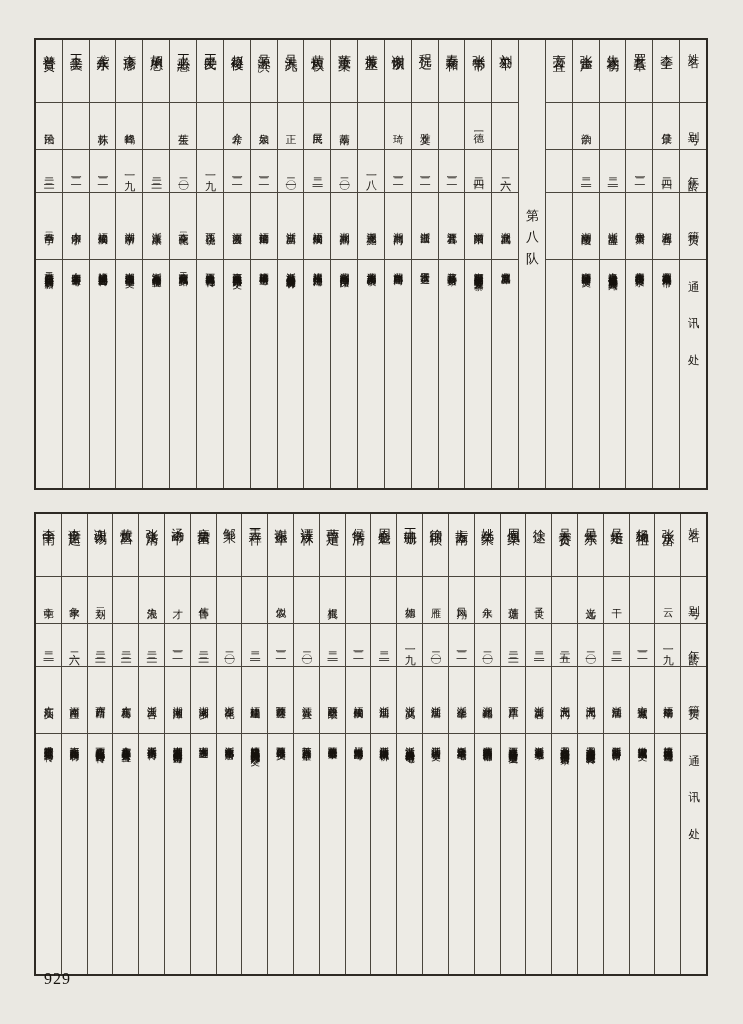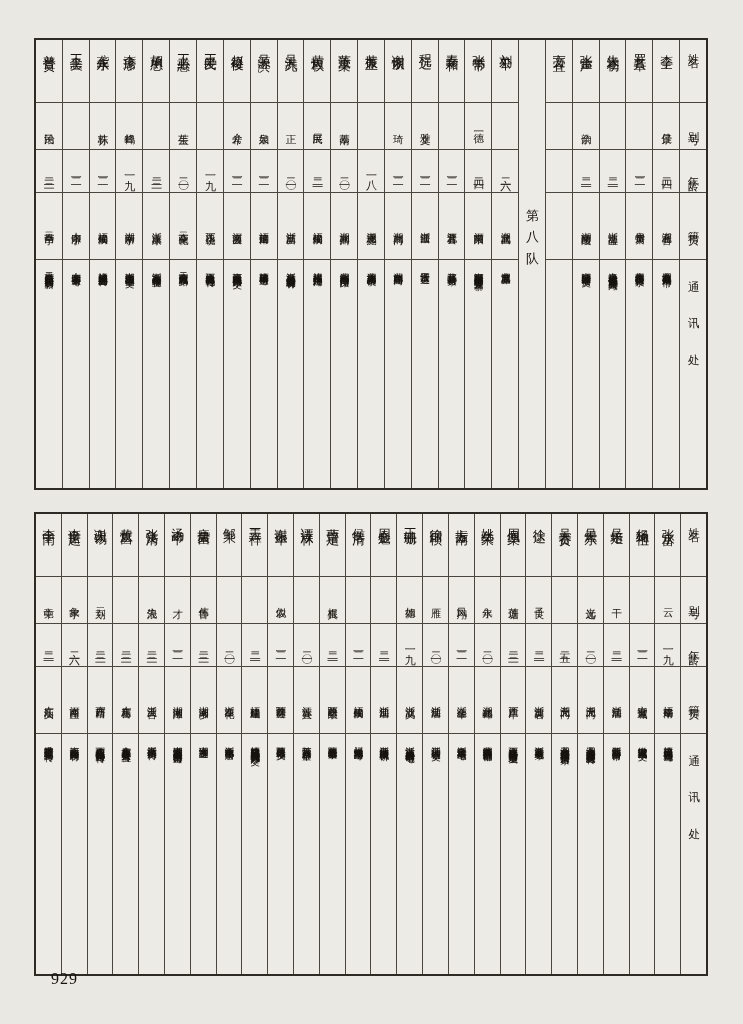--- a/index.html
+++ b/index.html
@@ -25,21 +25,21 @@
 .r-age{height:42px;align-items:center;}
 .r-age span{font-size:11px;letter-spacing:2px;}
 .r-origin{height:66px;align-items:center;}
 .r-origin span{font-size:10px;letter-spacing:1px;}
 .r-addr{flex:1;border-bottom:none;display:block;padding:5px 1px 3px;box-sizing:border-box;}
 .r-addr span{height:100%;margin:0 auto;font-size:9.5px;line-height:1.15;letter-spacing:0.5px;}
 .header-col .cell span{font-size:11.5px;letter-spacing:4px;}
 .header-col .r-addr span{letter-spacing:3.2em;margin-top:6px;}
 .divider-col{justify-content:flex-start;align-items:center;padding-top:158px;box-sizing:border-box;}
 .divider-col > span{writing-mode:vertical-rl;text-orientation:upright;font-size:13px;letter-spacing:22px;}
-.page-number{position:absolute;left:44px;top:970px;font-size:16px;letter-spacing:1px;margin-left:7px;}
+.page-number{position:absolute;left:44px;top:970px;font-size:16px;letter-spacing:1px;}
 </style>
 </head>
 <body>
 
 <div class="page">
   <div class="table table-top">
       <div class="col header-col">
         <div class="cell r-name">
           <span>姓名</span>
         </div>

